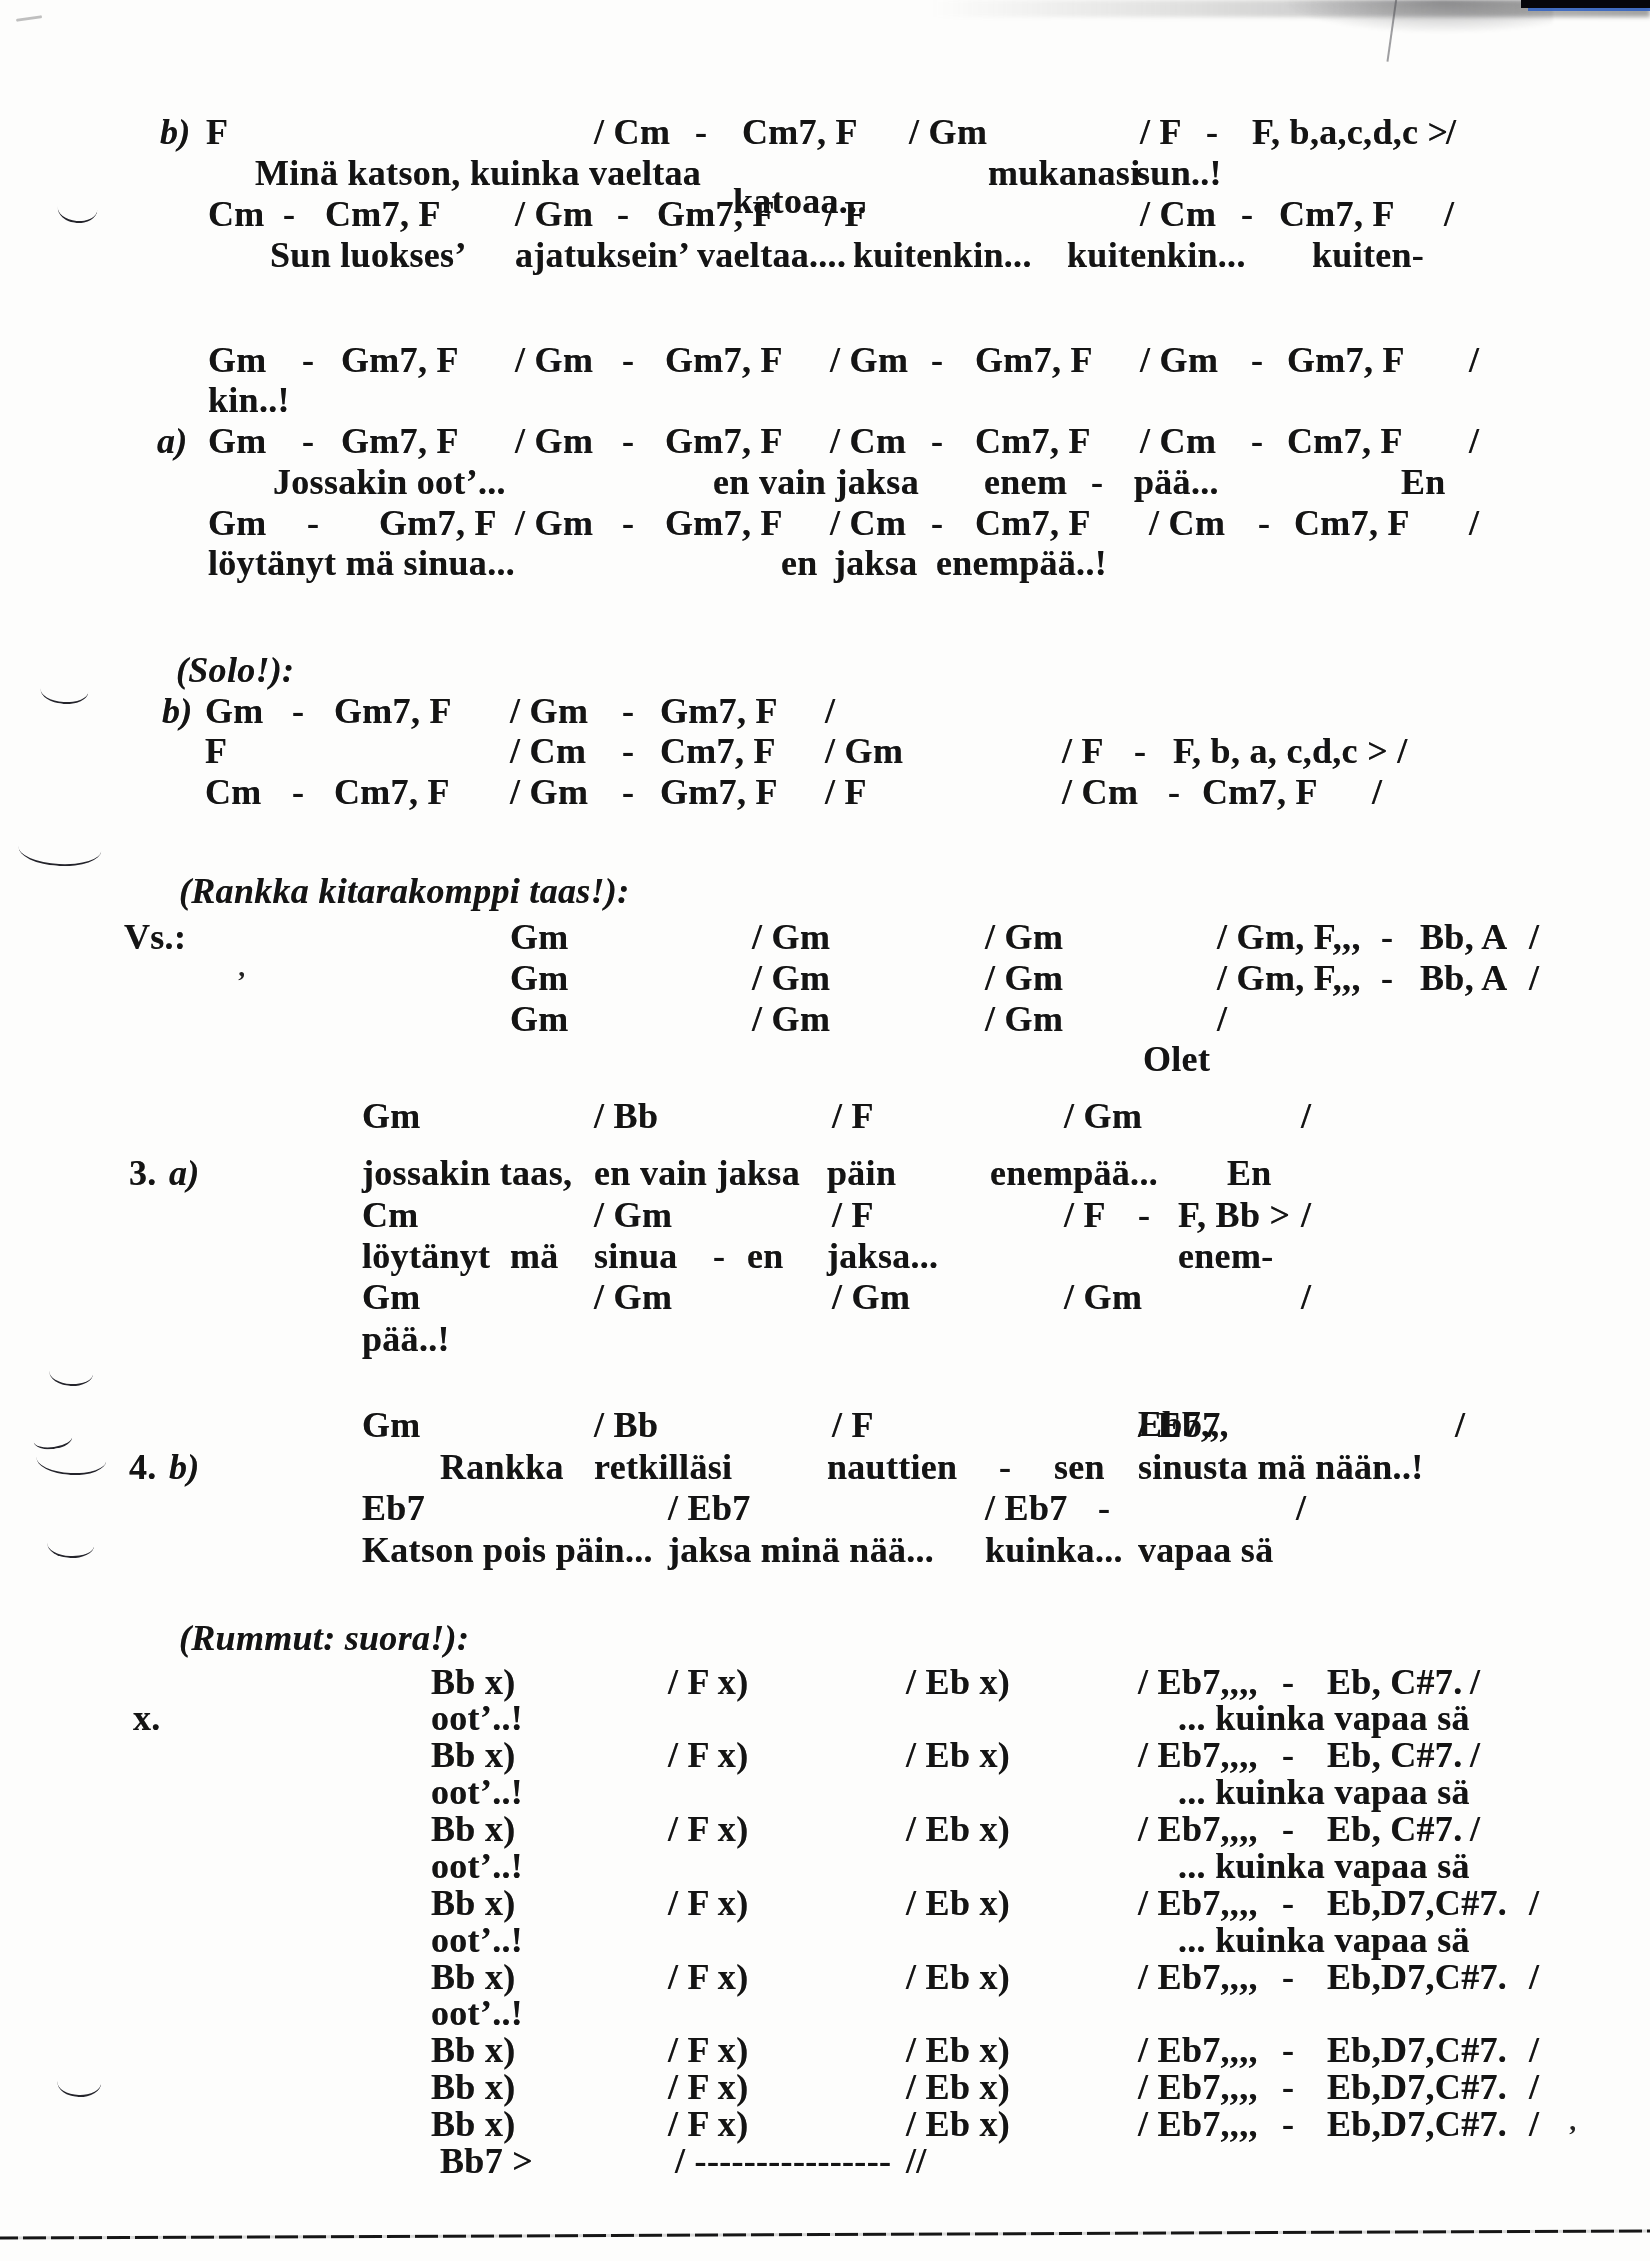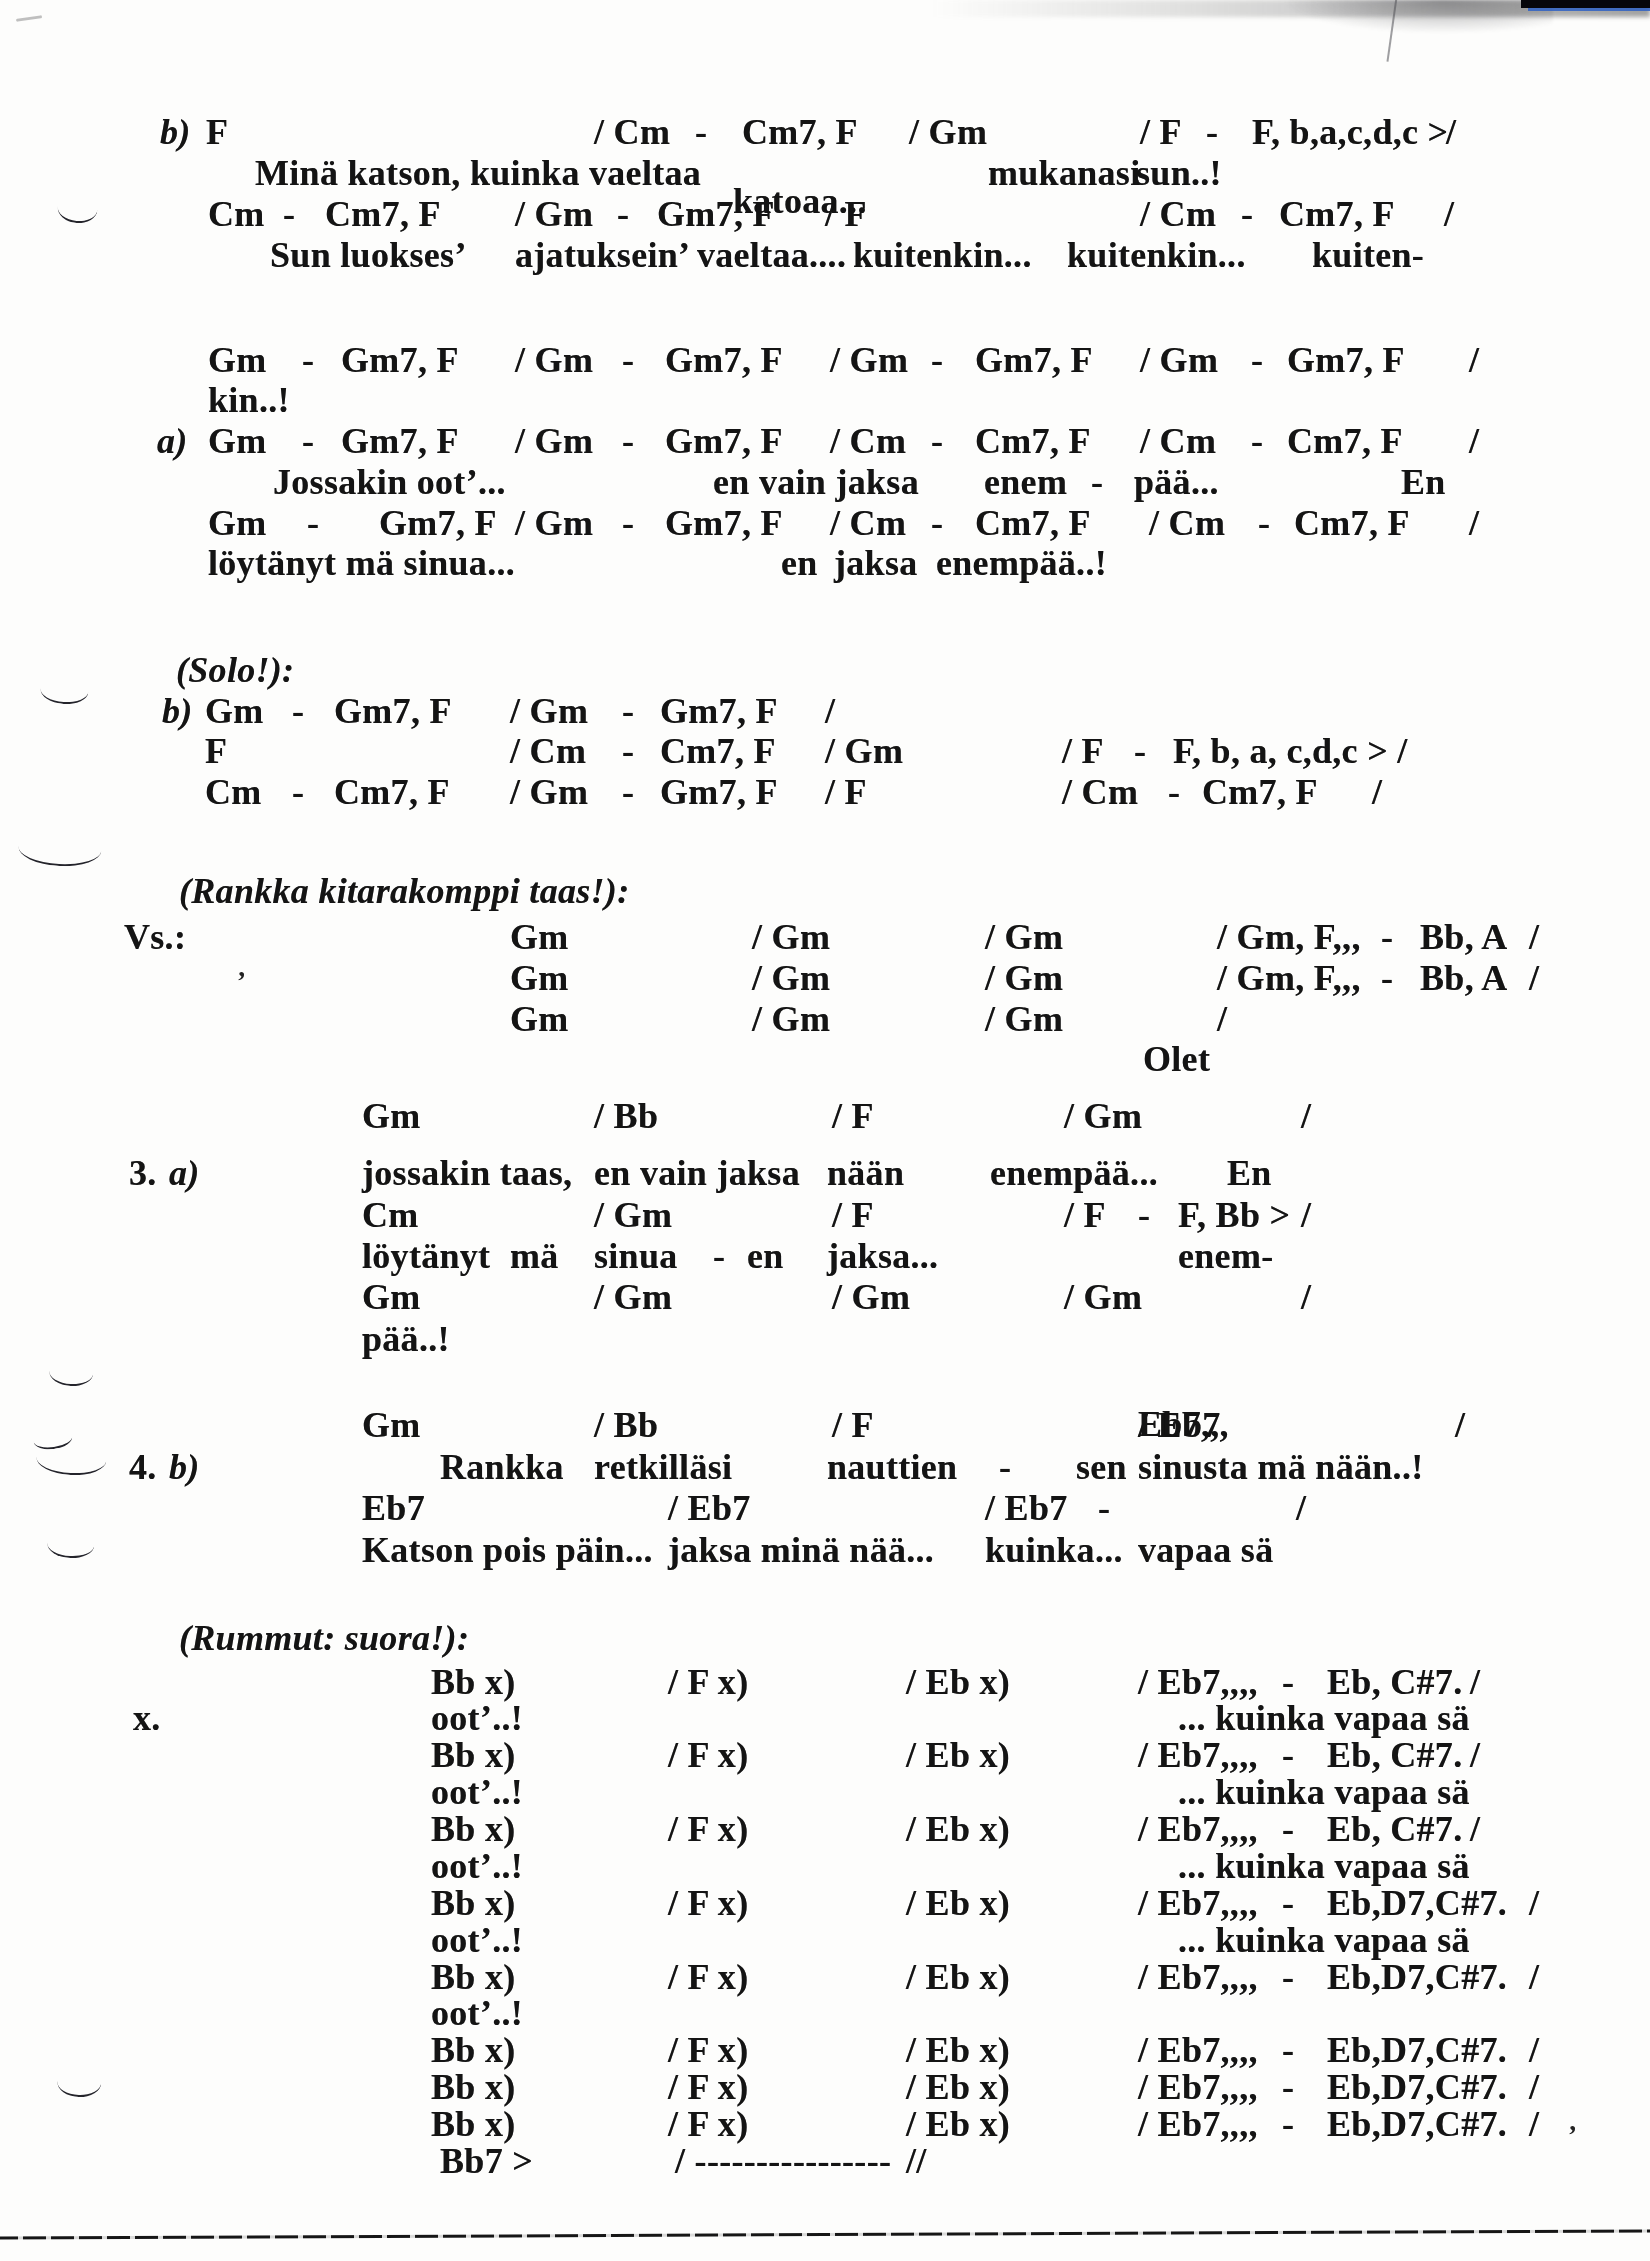--- a/index.html
+++ b/index.html
@@ -214,21 +214,21 @@
       <div class="seg" style="left: 1143px; top: 1041px;">Olet</div>
       <div class="seg" style="left: 362px; top: 1098px;">Gm</div>
       <div class="seg" style="left: 594px; top: 1098px;">/ Bb</div>
       <div class="seg" style="left: 832px; top: 1098px;">/ F</div>
       <div class="seg" style="left: 1064px; top: 1098px;">/ Gm</div>
       <div class="seg" style="left: 1301px; top: 1098px;">/</div>
       <div class="seg" style="left: 129px; top: 1155px;">3.</div>
       <div class="seg lbl" style="left: 169px; top: 1155px;">a)</div>
       <div class="seg" style="left: 362px; top: 1155px;">jossakin taas,</div>
       <div class="seg" style="left: 594px; top: 1155px;">en vain jaksa</div>
-      <div class="seg" style="left: 827px; top: 1155px;">nään</div>
+      <div class="seg" style="left: 827px; top: 1155px;">päin</div>
       <div class="seg" style="left: 990px; top: 1155px;">enempää...</div>
       <div class="seg" style="left: 1227px; top: 1155px;">En</div>
       <div class="seg" style="left: 362px; top: 1197px;">Cm</div>
       <div class="seg" style="left: 594px; top: 1197px;">/ Gm</div>
       <div class="seg" style="left: 832px; top: 1197px;">/ F</div>
       <div class="seg" style="left: 1064px; top: 1197px;">/ F</div>
       <div class="seg" style="left: 1138px; top: 1197px;">-</div>
       <div class="seg" style="left: 1178px; top: 1197px;">F, Bb &gt;</div>
       <div class="seg" style="left: 1301px; top: 1197px;">/</div>
       <div class="seg" style="left: 362px; top: 1238px;">löytänyt</div>
@@ -248,21 +248,21 @@
       <div class="seg" style="left: 594px; top: 1407px;">/ Bb</div>
       <div class="seg" style="left: 832px; top: 1407px;">/ F</div>
       <div class="seg" style="left: 1138px; top: 1407px;">/ Eb7</div>
       <div class="seg" style="left: 1455px; top: 1407px;">/</div>
       <div class="seg" style="left: 129px; top: 1449px;">4.</div>
       <div class="seg lbl" style="left: 169px; top: 1449px;">b)</div>
       <div class="seg" style="left: 440px; top: 1449px;">Rankka</div>
       <div class="seg" style="left: 594px; top: 1449px;">retkilläsi</div>
       <div class="seg" style="left: 827px; top: 1449px;">nauttien</div>
       <div class="seg" style="left: 999px; top: 1449px;">-</div>
-      <div class="seg" style="left: 1054px; top: 1449px; margin-left: 22px;">sen</div>
+      <div class="seg" style="left: 1054px; top: 1449px;">sen</div>
       <div class="seg" style="left: 1138px; top: 1449px;">sinusta mä nään..!</div>
       <div class="seg" style="left: 362px; top: 1490px;">Eb7</div>
       <div class="seg" style="left: 668px; top: 1490px;">/ Eb7</div>
       <div class="seg" style="left: 985px; top: 1490px;">/ Eb7</div>
       <div class="seg" style="left: 1098px; top: 1490px;">-</div>
       <div class="seg" style="left: 1138px; top: 1406px;">Eb7,,,</div>
       <div class="seg" style="left: 1296px; top: 1490px;">/</div>
       <div class="seg" style="left: 362px; top: 1532px;">Katson pois päin...</div>
       <div class="seg" style="left: 668px; top: 1532px;">jaksa minä nää...</div>
       <div class="seg" style="left: 985px; top: 1532px;">kuinka...</div>

